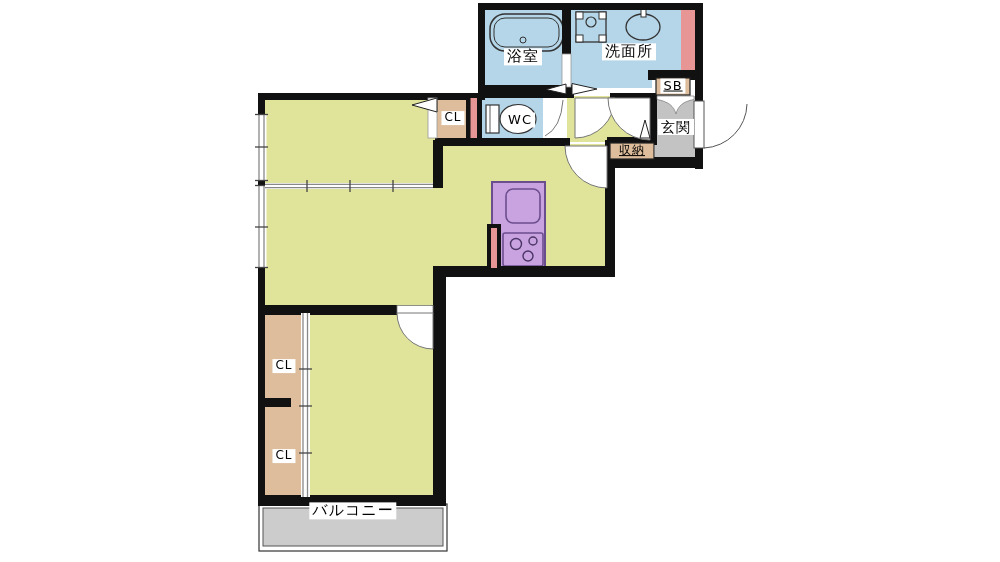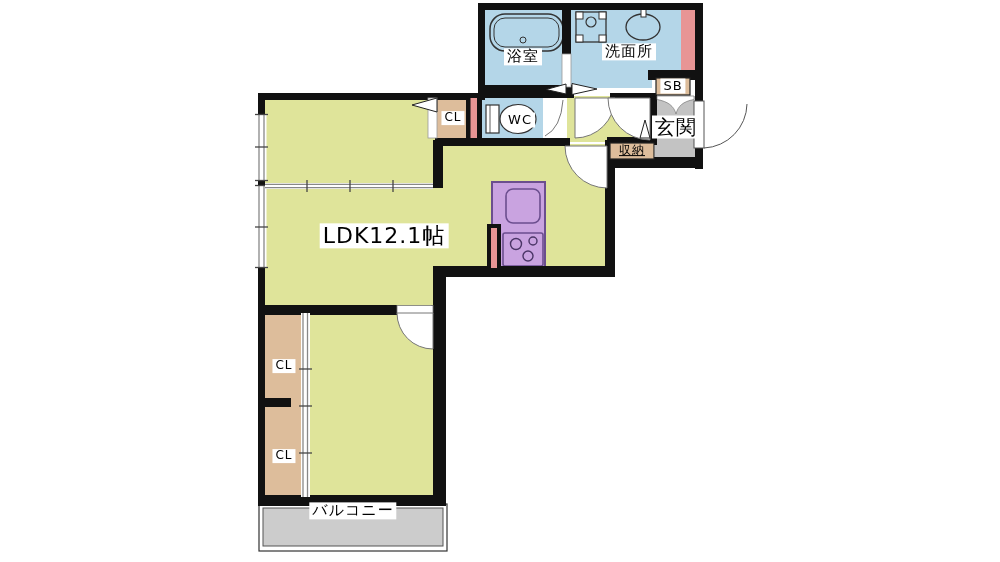--- a/index.html
+++ b/index.html
@@ -2,21 +2,21 @@
 <html style="--wall: #111111; --room-yellow: #dfe49a; --wet-blue: #b4d6e8; --closet-tan: #ddbd9b; --accent-pink: #e89595; --kitchen-purple: #c9a3e0; --kitchen-outline: #6b4e8e; --entry-gray: #c3c3c3; --balcony-gray: #cccccc; --background: #ffffff;"><head>
 <meta charset="utf-8">
 <style>
   html,body{margin:0;padding:0;background:#fff;}
   #canvas{position:relative;width:1000px;height:562px;background:#fff;overflow:hidden;
           font-family:"DejaVu Sans","Liberation Sans",sans-serif;}
   #plan-svg{position:absolute;left:0;top:0;}
   .lbl{position:absolute;transform:translate(-50%,-50%);background:#fff;color:#000;
        line-height:1.15;padding:0 3px;white-space:nowrap;letter-spacing:1px;}
   .lbl.on-tan{background:transparent;padding:0 1px;text-decoration:underline;}
-  .lbl.boxed{background:#fff;}
+  .lbl.boxed{background:#fff;text-decoration:underline;}
 </style>
 </head>
 <body>
 
 <div id="canvas">
 
 <svg id="plan-svg" width="1000" height="562" viewBox="0 0 1000 562">
 
   <g>
     <rect x="483" y="8" width="82" height="80" style="fill:var(--wet-blue)"></rect>
@@ -162,20 +162,19 @@
     <rect x="656" y="78" width="34" height="17" style="fill:var(--closet-tan)" stroke="#222" stroke-width="1.2"></rect>
     <rect x="610" y="143" width="44" height="16" style="fill:var(--closet-tan)" stroke="#222" stroke-width="1.2"></rect>
   </g>
 </svg>
 
 <div class="lbl" style="left:523px;top:57px;font-size:15px">浴室</div>
 <div class="lbl" style="left:629px;top:52px;font-size:15px">洗面所</div>
 <div class="lbl" style="left:520px;top:120px;font-size:13px">WC</div>
 <div class="lbl" style="left:453px;top:118px;font-size:12px">CL</div>
 <div class="lbl boxed" style="left:673px;top:86px;font-size:13px">SB</div>
-<div class="lbl" style="left:676px;top:127px;font-size:20px">玄関</div>
+<div class="lbl" style="left:676px;top:127px;font-size:14px">玄関</div>
 <div class="lbl on-tan" style="left:632px;top:151px;font-size:12px">収納</div>
-<div class="lbl" style="left:384px;top:236px;font-size:22px">LDK12.1帖</div>
 <div class="lbl" style="left:284px;top:366px;font-size:12px">CL</div>
 <div class="lbl" style="left:284px;top:456px;font-size:12px">CL</div>
 <div class="lbl" style="left:353px;top:511px;font-size:15px">バルコニー</div>
 
 </div>
 
 </body></html>

